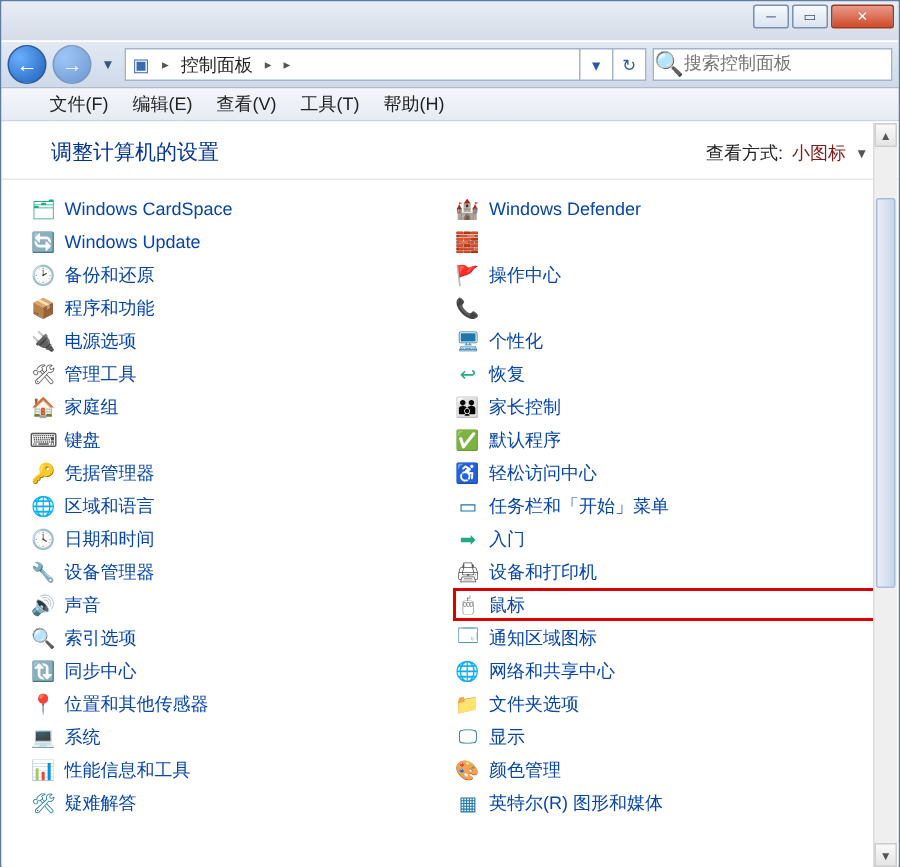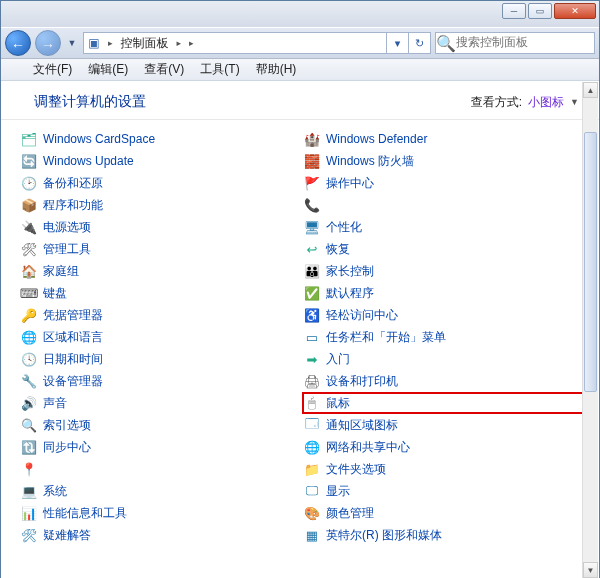--- a/index.html
+++ b/index.html
@@ -21,21 +21,21 @@
   .crumb-refresh{ width:22px; height:22px; border-left:1px solid #a4b4cc; display:flex; align-items:center; justify-content:center; font-size:11px; color:#2a5aa0; cursor:pointer;}
   .searchbox{ width:160px; height:22px; background:#fff; border:1px solid #a4b4cc; display:flex; align-items:center;}
   .searchbox .sicon{ width:20px; display:flex; justify-content:center; color:#6a87b0;}
   .searchbox input{ border:0; outline:0; font-size:12px; width:130px; color:#888; background:transparent;font-family:Liberation Mono, monospace;}
   .menubar{ height:22px; background:linear-gradient(#f4f6fa,#e6ebf3); border-bottom:1px solid #ccd5e2; display:flex; align-items:center; padding:0 24px; font-size:12px; color:#222;}
   .menu-item{ padding:0 8px; cursor:pointer;}
   .content{ background:#fff; height:calc(578px - 26px - 32px - 22px); overflow:hidden; position:relative;}
   .content-header{ display:flex; justify-content:space-between; align-items:center; padding:12px 20px 8px 20px; border-bottom:1px solid #e8e8e8;}
   .page-title{ color:#003399; font-size:14px;margin-left:13px; }
   .view-mode{ font-size:12px; color:#222; display:flex; align-items:center; gap:6px;}
-  .view-link{ color:#6d28d9; cursor:pointer;}
+  .view-link{ color:#7f1d1d; cursor:pointer;}
   .view-drop{ font-size:9px; color:#555;}
   .items-wrap{ padding:8px 12px 8px 20px; display:flex; gap:0; height:calc(100% - 50px); overflow:hidden;}
   .col{ width:50%; display:flex; flex-direction:column;}
   .item{ display:flex; align-items:center; height:22px; font-size:12px; color:#0645ad; cursor:pointer; gap:6px;}
   .item-icon{ width:16px; height:16px; display:flex; align-items:center; justify-content:center; font-size:13px; }
   .item-label{ white-space:nowrap;}
   .highlight{ border:2px solid #d00; padding:0 6px 0 0; margin-left:-2px;}
   .scrollbar{ position:absolute; right:1px; top:1px; bottom:1px; width:16px; background:#efefef; border-left:1px solid #ddd;}
   .sb-btn{ height:16px; background:linear-gradient(#fafafa,#e4e4e4); border:1px solid #ccc; display:flex; align-items:center; justify-content:center; font-size:8px; color:#555; cursor:pointer;}
   .sb-thumb{ position:absolute; left:1px; right:1px; top:50px; height:260px; background:linear-gradient(to right,#e8eef8,#c8d6ea); border:1px solid #a8bcd8; border-radius:2px; cursor:pointer;}
@@ -146,20 +146,21 @@
           <div class="item">
             <span class="item-icon" style="color: rgb(34, 119, 170);">🔍</span>
             <span class="item-label">索引选项</span>
           </div>
           <div class="item">
             <span class="item-icon" style="color: rgb(34, 170, 136);">🔃</span>
             <span class="item-label">同步中心</span>
           </div>
           <div class="item">
             <span class="item-icon" style="color: rgb(204, 68, 68);">📍</span>
+            <span class="item-label">位置和其他传感器</span>
           </div>
           <div class="item">
             <span class="item-icon" style="color: rgb(34, 119, 170);">💻</span>
             <span class="item-label">系统</span>
           </div>
           <div class="item">
             <span class="item-icon" style="color: rgb(34, 119, 170);">📊</span>
             <span class="item-label">性能信息和工具</span>
           </div>
           <div class="item">
@@ -167,21 +168,20 @@
             <span class="item-label">疑难解答</span>
           </div>
         </div>
       <div class="col" id="colB">
           <div class="item">
             <span class="item-icon" style="color: rgb(136, 136, 136);">🏰</span>
             <span class="item-label">Windows Defender</span>
           </div>
           <div class="item">
             <span class="item-icon" style="color: rgb(204, 102, 51);">🧱</span>
-            <span class="item-label">Windows 防火墙</span>
           </div>
           <div class="item">
             <span class="item-icon" style="color: rgb(204, 51, 51);">🚩</span>
             <span class="item-label">操作中心</span>
           </div>
           <div class="item">
             <span class="item-icon" style="color: rgb(204, 153, 0);">📞</span>
           </div>
           <div class="item">
             <span class="item-icon" style="color: rgb(34, 119, 170);">🖥</span>

